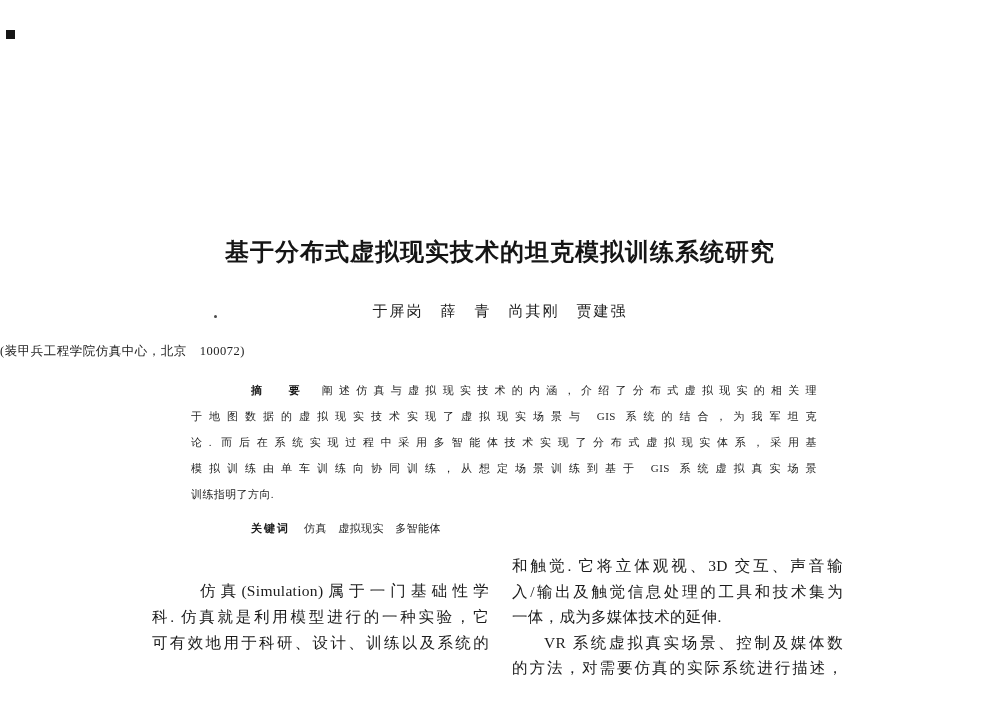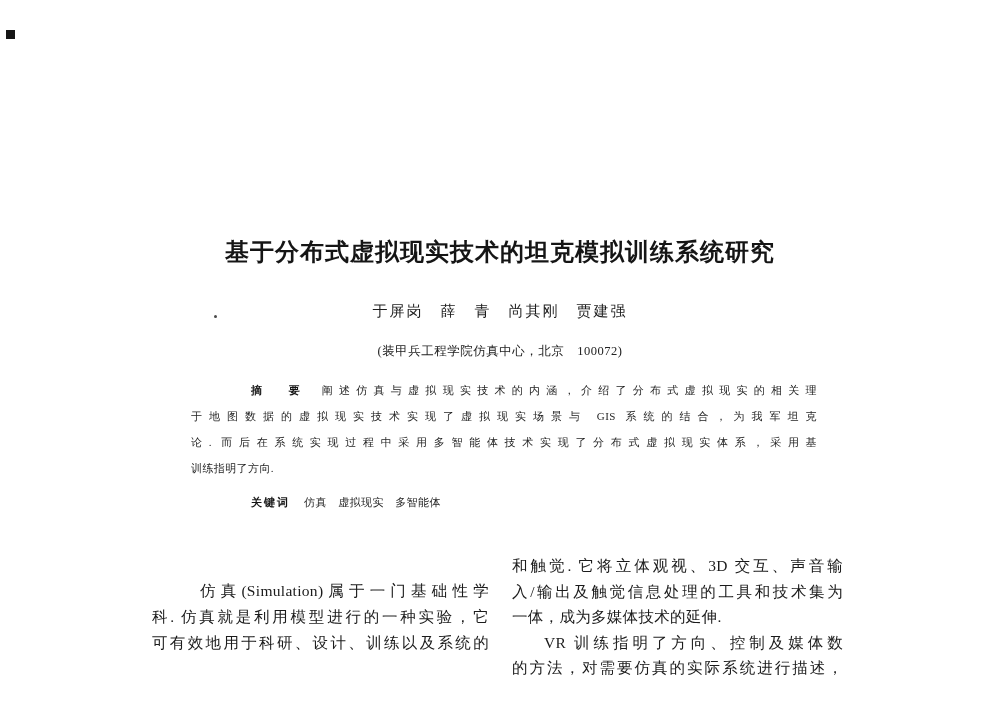--- a/index.html
+++ b/index.html
@@ -21,21 +21,21 @@
     font-family:"Liberation Sans","DejaVu Sans",sans-serif;
     font-weight:bold;font-size:24px;line-height:28px;letter-spacing:1px;
     color:#151515;
   }
   .authors{
     position:absolute;left:0;top:302px;width:1000px;
     text-align:center;font-size:15px;line-height:19px;letter-spacing:2px;color:#1c1c1c;
   }
   .affiliation{
     position:absolute;left:0;top:343px;width:1000px;
-    text-align:center;font-size:12.5px;line-height:16px;letter-spacing:0.5px;color:#222;
+    font-size:12.5px;line-height:16px;letter-spacing:0.5px;color:#222;
   }
 
   .abstract{
     position:absolute;left:191px;top:377px;width:626px;
     font-size:11px;color:#1f1f1f;
   }
   .a-line{
     line-height:26px;height:26px;
     text-align:justify;text-align-last:justify;
     letter-spacing:0.4px;
@@ -82,33 +82,34 @@
   <div class="authors">于屏岗　薛　青　尚其刚　贾建强</div>
 
   <div class="affiliation">(装甲兵工程学院仿真中心，北京　100072)</div>
 
   <div class="abstract">
     <div class="a-line indent">
       <span class="b-label">摘　要</span><span>阐述仿真与虚拟现实技术的内涵，介绍了分布式虚拟现实的相关理</span>
     </div>
     <div class="a-line">于地图数据的虚拟现实技术实现了虚拟现实场景与 GIS 系统的结合，为我军坦克</div>
     <div class="a-line">论. 而后在系统实现过程中采用多智能体技术实现了分布式虚拟现实体系，采用基</div>
+    <div class="a-line">模拟训练由单车训练向协同训练，从想定场景训练到基于 GIS 系统虚拟真实场景</div>
     <div class="a-line no-j">训练指明了方向.</div>
     <div class="a-line no-j indent kw-line">
       <span class="b-label">关键词</span><span>仿真　虚拟现实　多智能体</span>
     </div>
   </div>
 
   <div class="col col-left">
     <div class="p-line ind">仿真(Simulation)属于一门基础性学</div>
     <div class="p-line">科. 仿真就是利用模型进行的一种实验，它</div>
     <div class="p-line">可有效地用于科研、设计、训练以及系统的</div>
   </div>
 
   <div class="col col-right">
     <div class="p-line">和触觉. 它将立体观视、3D 交互、声音输</div>
     <div class="p-line">入/输出及触觉信息处理的工具和技术集为</div>
     <div class="p-line no-j">一体，成为多媒体技术的延伸.</div>
-    <div class="p-line ind2">VR 训练指明了方向、控制及媒体数</div>
+    <div class="p-line ind2">VR 系统虚拟真实场景、控制及媒体数</div>
     <div class="p-line">的方法，对需要仿真的实际系统进行描述，</div>
   </div>
 
 </div>
 
 </body></html>

